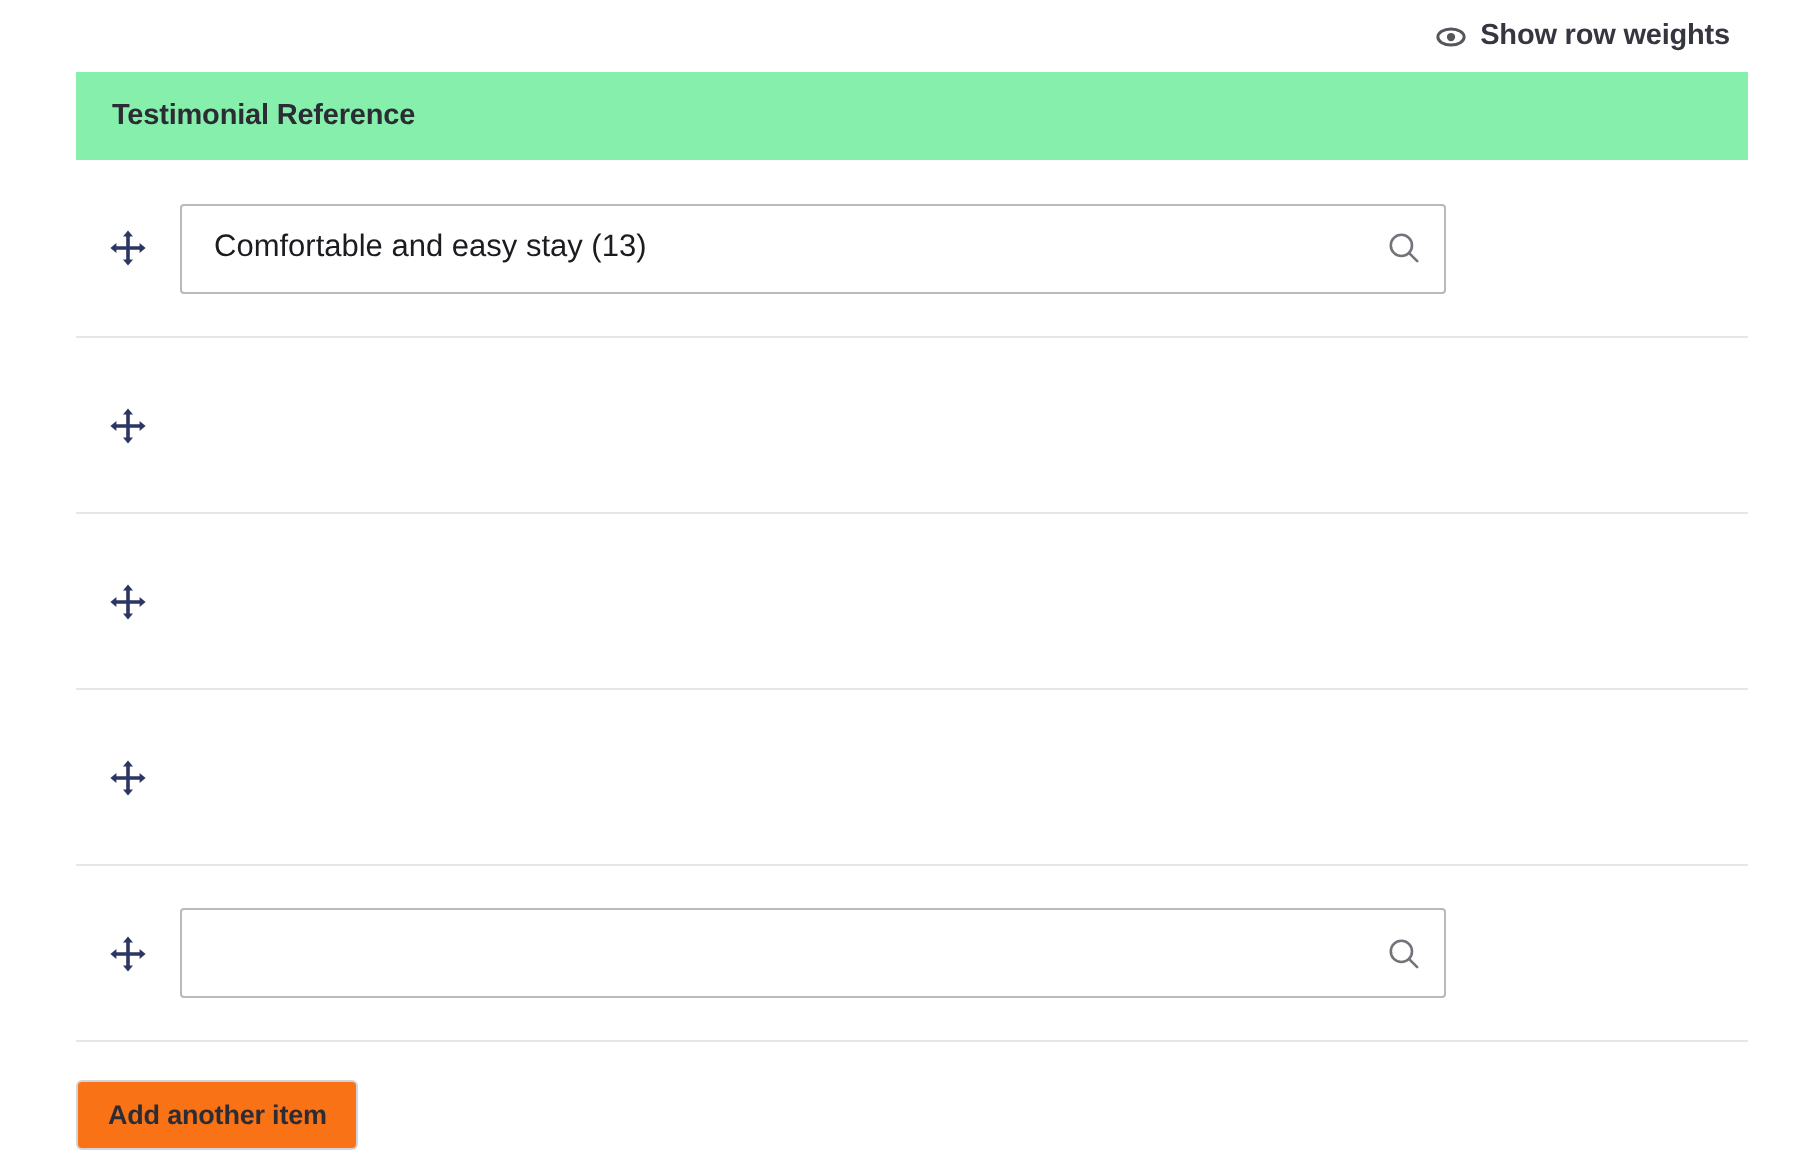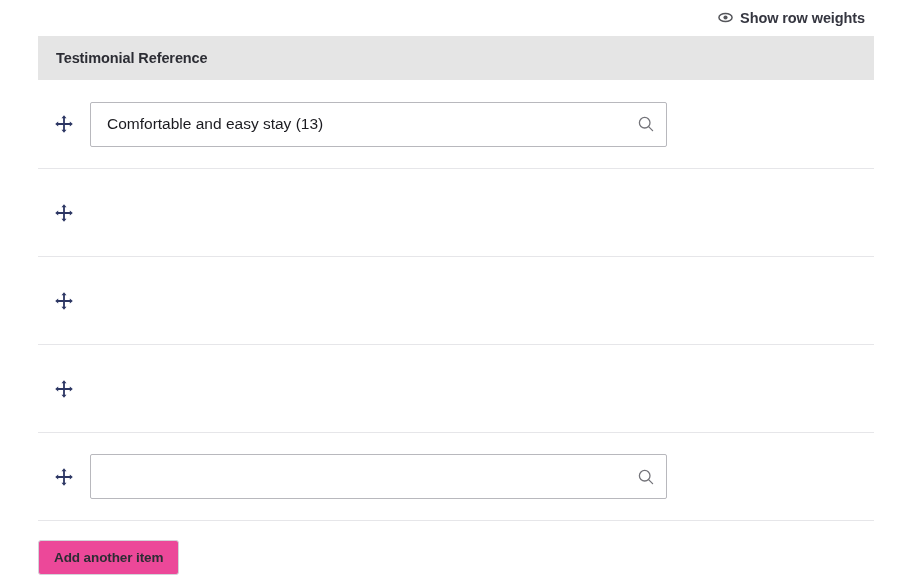--- a/index.html
+++ b/index.html
@@ -15,20 +15,21 @@
     overflow: hidden;
     position: relative;
   }
 
   
   .row-weights-bar {
     position: absolute;
     top: 10px;
     right: 34px;
     display: flex;
+    align-items: center;
     gap: 7px;
     cursor: pointer;
   }
   .eye-icon {
     width: 15px;
     height: 15px;
     display: inline-flex;
     align-items: center;
     justify-content: center;
     color: #55565b;
@@ -43,21 +44,21 @@
   }
 
   
   .field-table {
     position: absolute;
     left: 38px;
     top: 36px;
     width: 836px;
   }
   .field-header {
-    background: #e5e5e5;
+    background: #86efac;
     height: 44px;
     display: flex;
     align-items: center;
     padding-left: 18px;
     box-sizing: border-box;
   }
   .field-header-title {
     font-size: 14.5px;
     font-weight: bold;
     color: #2c2d34;
@@ -92,21 +93,21 @@
   }
   .drag-handle svg { display: block; }
 
   .input-cell {
     flex: 1;
     display: flex;
     align-items: center;
   }
   .autocomplete-wrap {
     position: relative;
-    width: 577px;
+    width: 633px;
     height: 45px;
   }
   .autocomplete-input {
     width: 100%;
     height: 100%;
     box-sizing: border-box;
     border: 1px solid #b8b8bd;
     border-radius: 2px;
     background: #ffffff;
     padding: 0 40px 0 16px;
@@ -128,21 +129,21 @@
   }
   .search-icon svg { display: block; }
 
   
   .add-more-wrap {
     position: absolute;
     left: 38px;
     top: 540px;
   }
   .add-another-button {
-    background: #ec4899;
+    background: #f97316;
     border: 1px solid #d3d4d9;
     border-radius: 3px;
     color: #2c2d34;
     font-family: "Liberation Sans", sans-serif;
     font-size: 13.5px;
     font-weight: bold;
     letter-spacing: -0.1px;
     padding: 9px 15px;
     cursor: pointer;
   }

